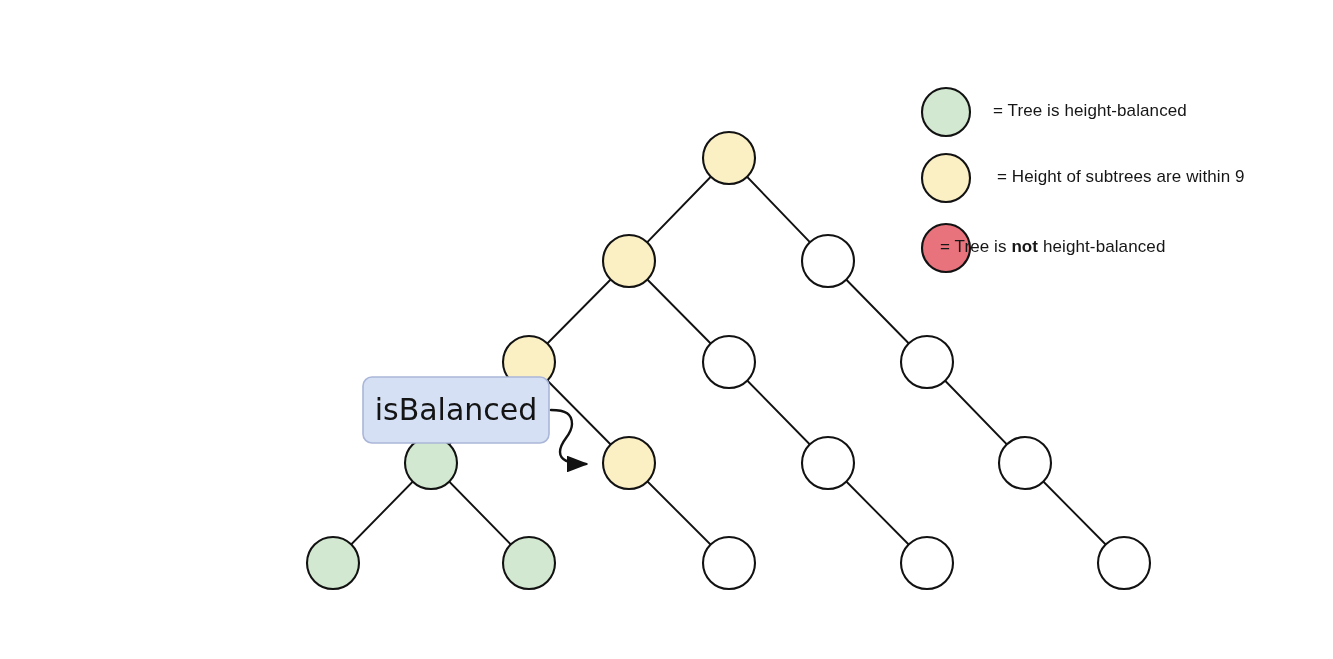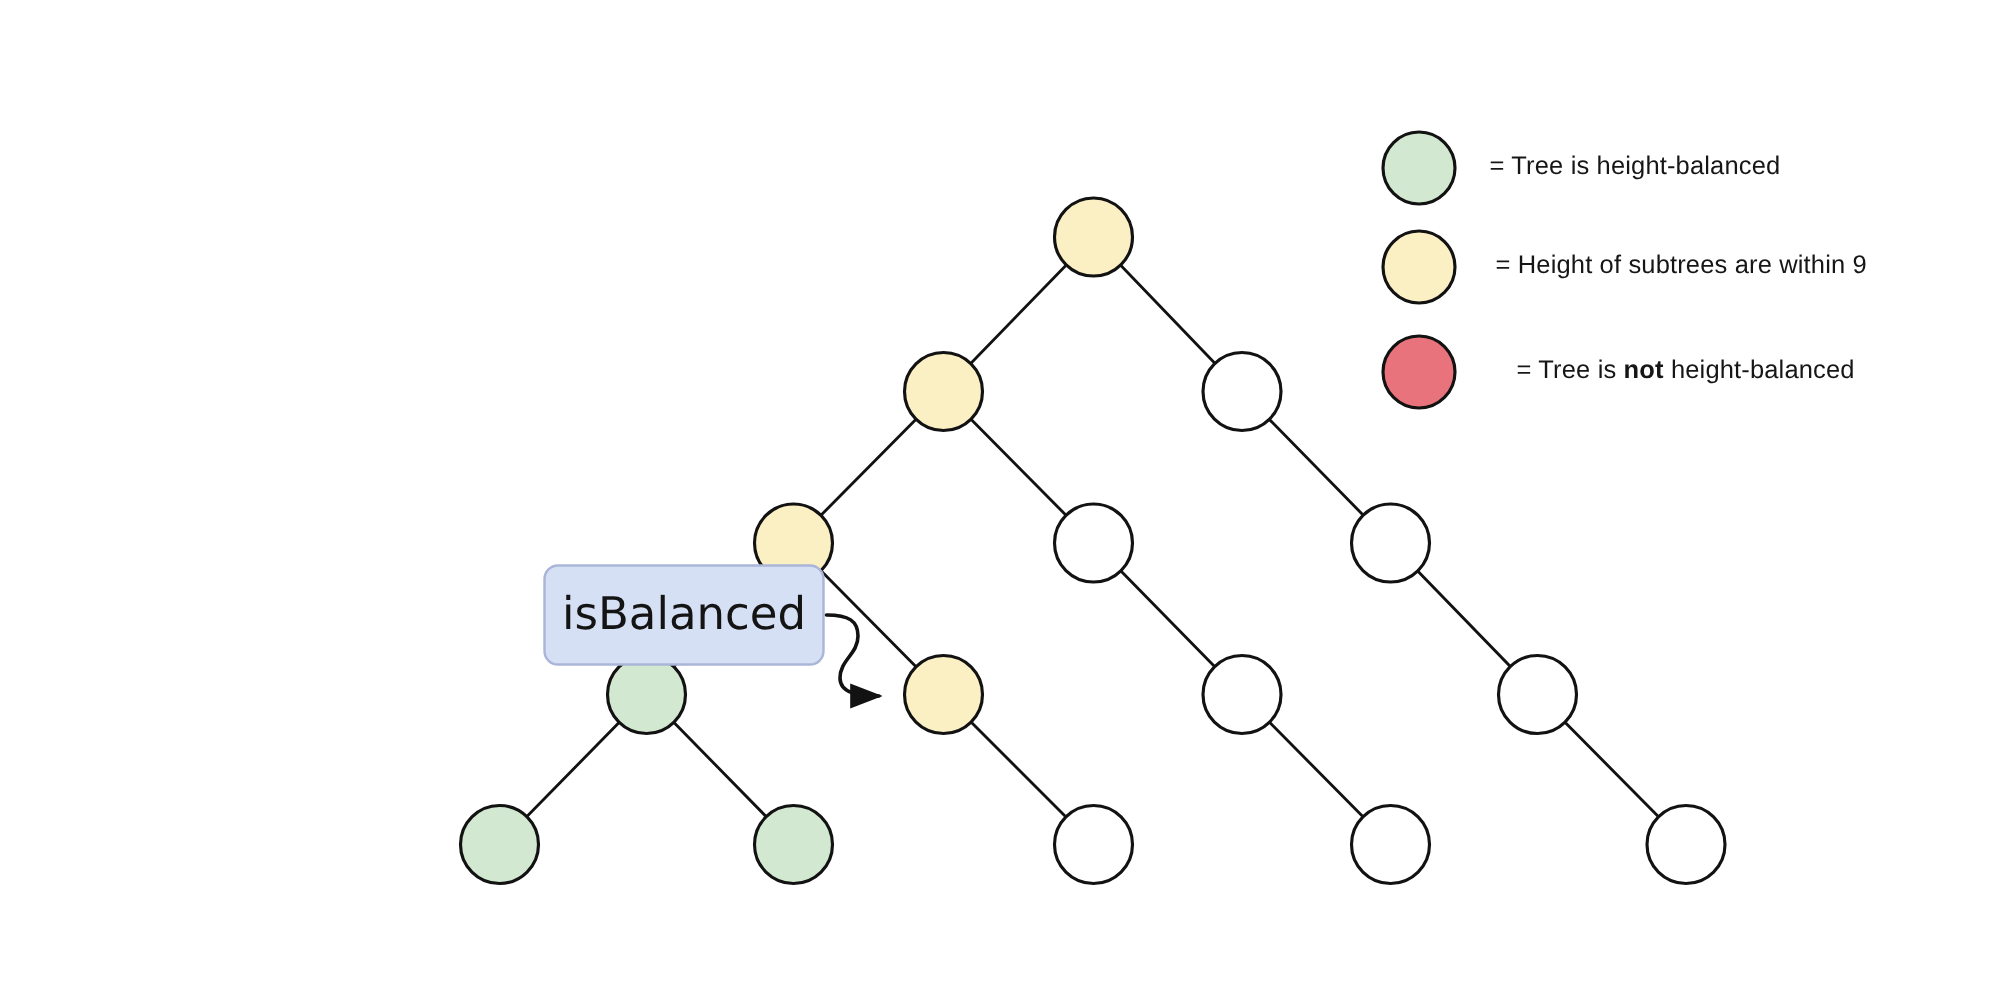--- a/index.html
+++ b/index.html
@@ -120,16 +120,16 @@
     <g id="legend-layer">
         <circle cx="946" cy="112" r="24" fill="#d2e8d0" class="legend-circle"></circle>
         <circle cx="946" cy="178" r="24" fill="#fbefc4" class="legend-circle"></circle>
         <circle cx="946" cy="248" r="24" fill="#e8737c" class="legend-circle"></circle>
       </g>
   </svg>
 
   <div id="legend-text-layer">
       <div class="legend-label" style="left: 993px; top: 101px;"><span>= Tree is height-balanced</span></div>
       <div class="legend-label" style="left: 997px; top: 167px;"><span>= Height of subtrees are within 9</span></div>
-      <div class="legend-label" style="left: 1011px; top: 237px;"><span>= Tree is </span><b>not</b><span> height-balanced</span></div>
+      <div class="legend-label" style="left: 940px; top: 237px;"><span>= Tree is </span><b>not</b><span> height-balanced</span></div>
     </div>
 
 </div>
 
 </body></html>

